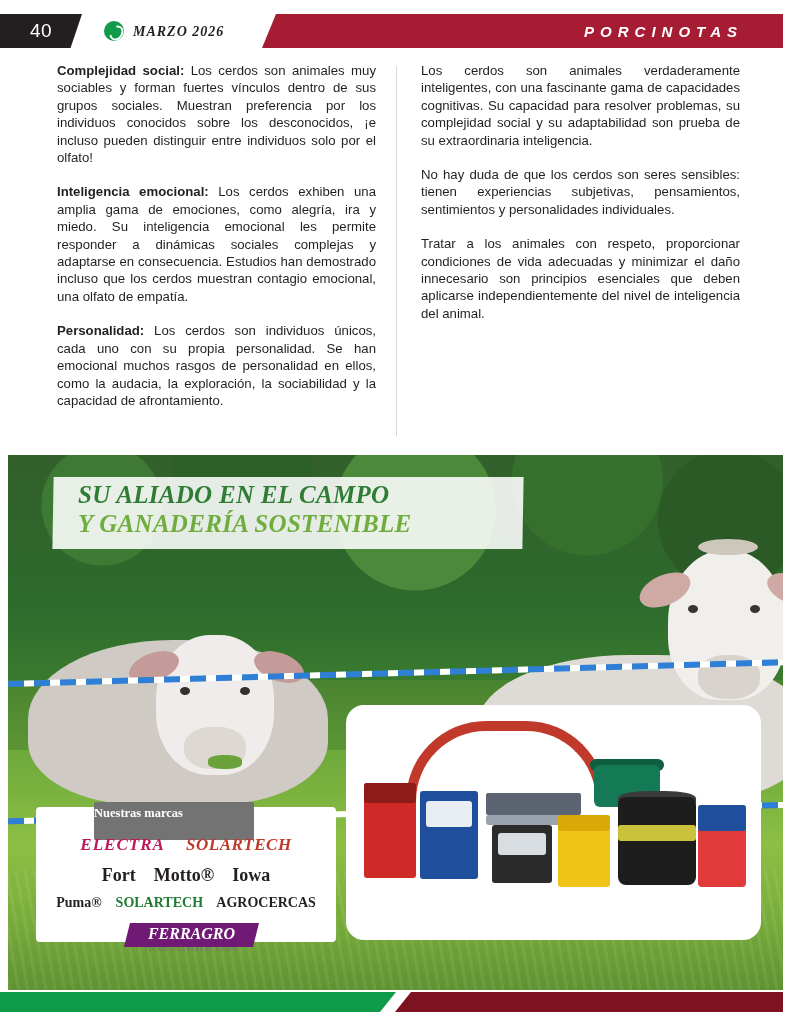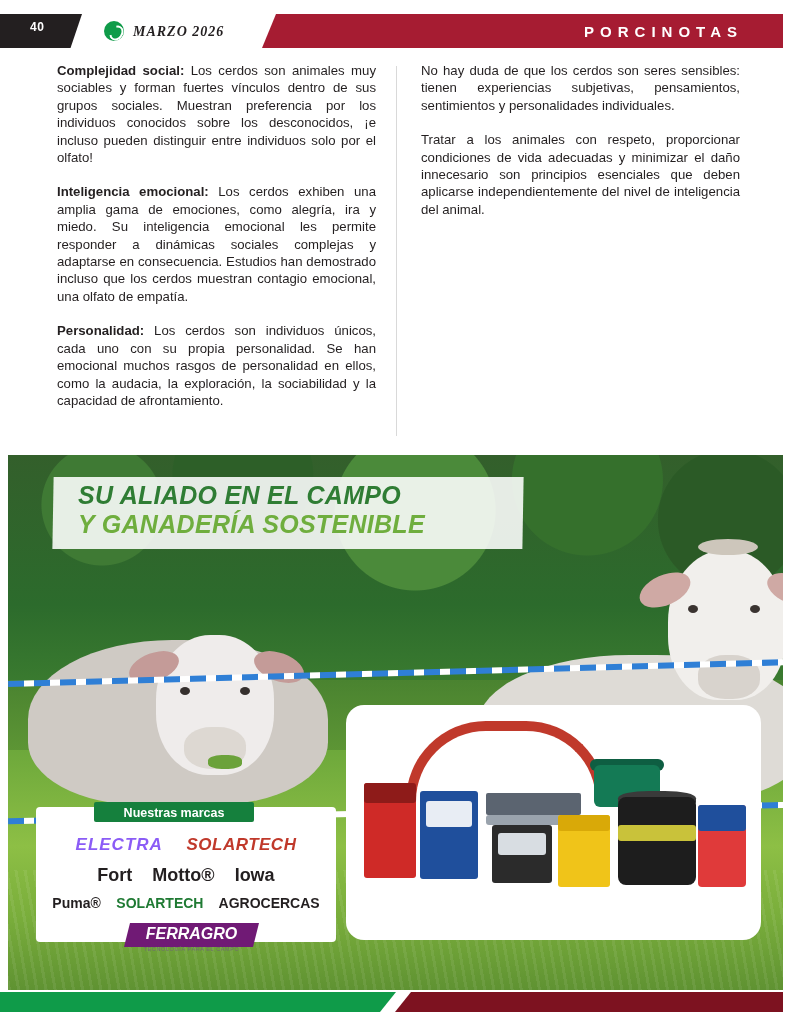--- a/index.html
+++ b/index.html
@@ -15,21 +15,21 @@
   .header{
     position:absolute;top:14px;left:0;width:791px;height:34px;
   }
   .page-num-box{
     position:absolute;left:0;top:0;width:82px;height:34px;
     background:#231f20;
     clip-path:polygon(0 0,100% 0,86% 100%,0 100%);
   }
   .page-num{
     position:absolute;left:30px;top:6px;
-    color:#ffffff;font-size:12px;font-weight:bold;letter-spacing:.5px;
+    color:#ffffff;font-size:19px;font-weight:normal;letter-spacing:.5px;
   }
   .logo-dot{
     position:absolute;left:104px;top:7px;width:20px;height:20px;
     border-radius:50%;background:#0f9b49;
   }
   .logo-dot:after{
     content:"";position:absolute;left:6px;top:4px;width:9px;height:12px;
     border:2.5px solid #ffffff;border-left-color:transparent;border-radius:50%;
     transform:rotate(35deg);
   }
@@ -40,20 +40,21 @@
     color:#231f20;
   }
   .header-bar{
     position:absolute;left:262px;top:0;width:529px;height:34px;
     background:#a61c32;
     clip-path:polygon(14px 0,100% 0,100% 100%,0 100%);
   }
   .header-title{
     position:absolute;right:48px;top:9px;
     color:#ffffff;font-size:15px;font-weight:bold;letter-spacing:6px;
+    font-style:italic;
   }
 
   
   .content{
     position:absolute;top:62px;left:0;width:791px;height:380px;
   }
   .col{
     position:absolute;top:0;width:319px;
     font-size:13.2px;line-height:17.4px;color:#231f20;
     text-align:justify;
@@ -65,20 +66,21 @@
   .divider{
     position:absolute;left:396px;top:66px;width:1px;height:370px;
     background:#d9d9d9;
   }
 
   
   .ad{
     position:absolute;left:8px;top:455px;width:783px;height:535px;
     overflow:hidden;
     background:linear-gradient(#1f4a23,#2f6b2b 28%,#5f9a3b 55%,#7cb33f 72%,#8cc04a 100%);
+    font-family:Liberation Serif, serif;
   }
   
   .ad-sky{
     position:absolute;left:0;top:0;width:783px;height:250px;
     background:
       radial-gradient(circle at 12% 20%, #3f7a34 0 60px, transparent 61px),
       radial-gradient(circle at 30% 8%, #2d5f28 0 70px, transparent 71px),
       radial-gradient(circle at 52% 22%, #4b8a3a 0 80px, transparent 81px),
       radial-gradient(circle at 74% 10%, #35702c 0 75px, transparent 76px),
       radial-gradient(circle at 92% 26%, #2b5a26 0 70px, transparent 71px),
@@ -171,32 +173,32 @@
   .p-bucket-lid{left:244px;top:54px;width:74px;height:12px;background:#0e5e42;border-radius:6px;}
   .p-bag{left:352px;top:100px;width:48px;height:82px;background:#e03a3a;border-radius:4px;}
   .p-bag2{left:352px;top:100px;width:48px;height:26px;background:#1f4f9c;}
 
   
   .brands-card{
     position:absolute;left:28px;top:352px;width:300px;height:135px;
     background:#ffffff;border-radius:4px;
   }
   .brands-title{
-    position:absolute;left:58px;top:-5px;width:160px;height:20px;
-    background:#15803d;color:#ffffff;font-size:12.5px;font-weight:bold;
-    text-align:center;line-height:22px;border-radius:2px;
+    position:absolute;left:58px;top:-5px;width:160px;height:38px;
+    background:#737373;color:#ffffff;font-size:12.5px;font-weight:bold;
+    line-height:22px;border-radius:2px;
   }
   .brand-row{
     position:absolute;width:300px;text-align:center;
     font-weight:bold;color:#231f20;
   }
   .b-r1{top:28px;font-size:17px;font-style:italic;}
   .b-r2{top:58px;font-size:18px;}
   .b-r3{top:88px;font-size:14px;}
-  .b-electra{color:#8b5cf6;letter-spacing:1px;}
+  .b-electra{color:#be185d;letter-spacing:1px;}
   .b-solartech{color:#c0392b;letter-spacing:.5px;}
   .b-fort{color:#231f20;}
   .b-motto{color:#231f20;}
   .b-puma{color:#231f20;}
   .b-iowa{color:#231f20;}
   .b-agrofort{color:#1f7a33;}
   .b-agrocercas{color:#231f20;}
   .ferragro{
     position:absolute;left:88px;top:116px;width:135px;height:24px;
     background:#701a75;color:#ffffff;font-size:16px;font-weight:bold;
@@ -244,20 +246,21 @@
     </p>
     <p class="para">
       <b>Inteligencia emocional:</b><span> Los cerdos exhiben una amplia gama de emociones, como alegría, ira y miedo. Su inteligencia emocional les permite responder a dinámicas sociales complejas y adaptarse en consecuencia. Estudios han demostrado incluso que los cerdos muestran contagio emocional, una olfato de empatía.</span>
     </p>
     <p class="para">
       <b>Personalidad:</b><span> Los cerdos son individuos únicos, cada uno con su propia personalidad. Se han emocional muchos rasgos de personalidad en ellos, como la audacia, la exploración, la sociabilidad y la capacidad de afrontamiento.</span>
     </p>
   </div>
 
   <div class="col col-right">
+    <p class="para"><span>Los cerdos son animales verdaderamente inteligentes, con una fascinante gama de capacidades cognitivas. Su capacidad para resolver problemas, su complejidad social y su adaptabilidad son prueba de su extraordinaria inteligencia.</span></p>
     <p class="para"><span>No hay duda de que los cerdos son seres sensibles: tienen experiencias subjetivas, pensamientos, sentimientos y personalidades individuales.</span></p>
     <p class="para"><span>Tratar a los animales con respeto, proporcionar condiciones de vida adecuadas y minimizar el daño innecesario son principios esenciales que deben aplicarse independientemente del nivel de inteligencia del animal.</span></p>
   </div>
 
 </div>
 
 <div class="ad">
   <div class="ad-sky"></div>
   <div class="ad-midfield"></div>
   <div class="ad-grass"></div>

